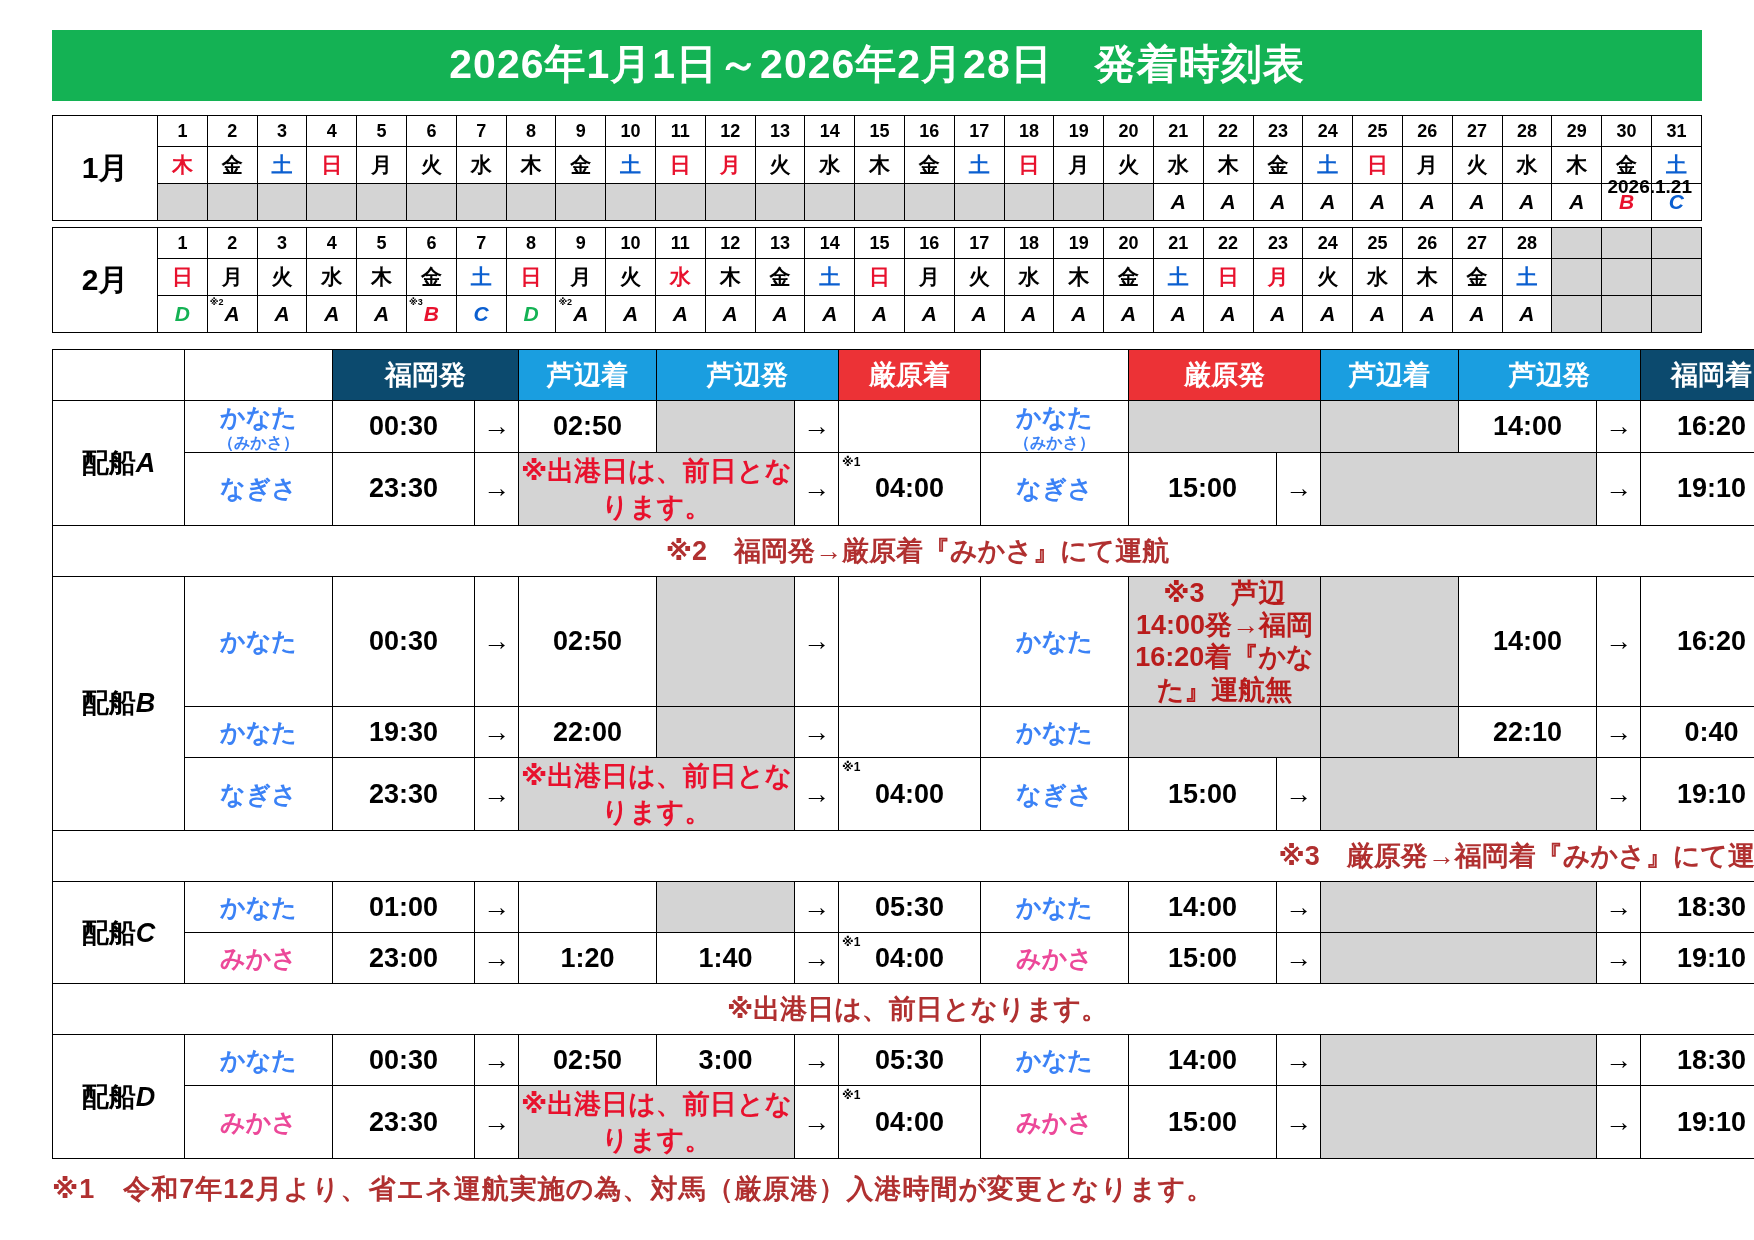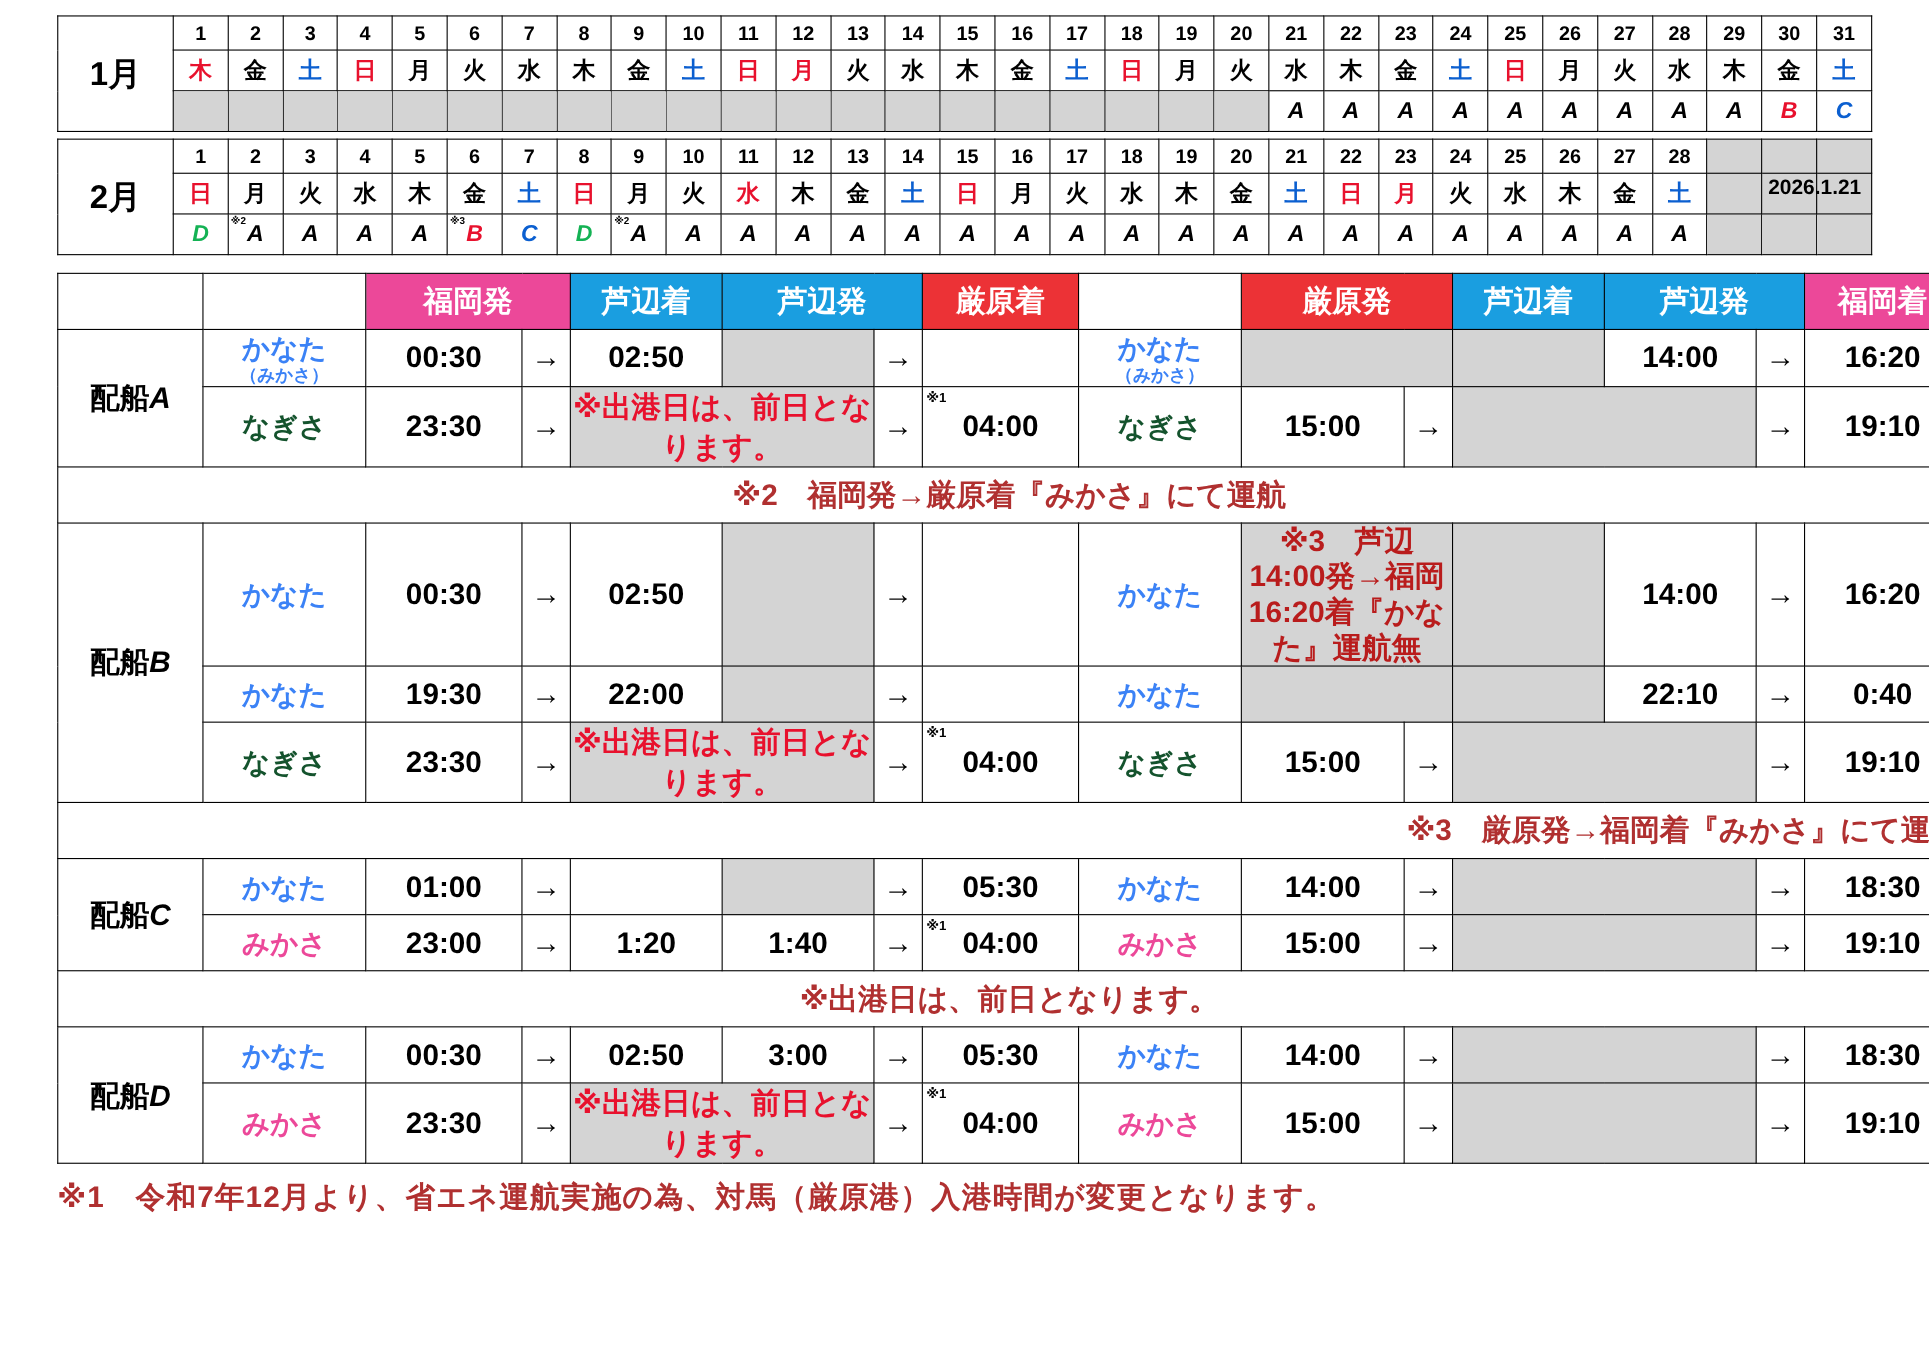--- a/index.html
+++ b/index.html
@@ -60,29 +60,29 @@
   .sym-A{color:#000;}
   .sym-B{color:#e8112d;}
   .sym-C{color:#0b5fd0;}
   .sym-D{color:#14b254;}
 
   
   .ttwrap{margin:16px 52px 0 52px;}
   table.tt{border-collapse:collapse;table-layout:fixed;width:1650px;}
   table.tt td{border:1px solid #000;padding:0;height:50px;font-size:27px;font-weight:bold;text-align:center;vertical-align:middle;}
   .hd{color:#fff;font-size:25px;font-weight:bold;}
-  .hd-green{background:#ec4899;margin-top:44px;}
+  .hd-green{background:#0c4a6e;margin-top:44px;}
   .hd-blue{background:#1a9ee0;}
   .hd-red{background:#ec3236;}
   .hd-plain{background:#fff;}
   .plan{font-size:26px;font-weight:bold;font-style:italic;}
   .plan .lt{font-style:normal;}
   .ship{font-size:25px;font-weight:bold;}
   .ship-kanata{color:#3b82f6;}
-  .ship-nagisa{color:#14532d;}
+  .ship-nagisa{color:#3b82f6;}
   .ship-mikasa{color:#ec4899;}
   .ship small{display:block;font-size:16px;line-height:1.1;}
   .arrow{font-size:24px;font-weight:normal;}
   .note-in{background:#d4d4d4;color:#e8112d;font-size:15px;font-weight:bold;}
   .note-in2{background:#d4d4d4;color:#b91c1c;font-size:13px;font-weight:bold;line-height:1.2;margin-top:12px;}
   .mk{position:relative;}
   .mk .sup{position:absolute;left:3px;top:2px;font-size:12px;font-weight:bold;color:#000;}
   .footrow td{border:none;height:30px;text-align:left;}
   .footnote{color:#b03030;font-size:19px;font-weight:bold;}
   .footnote.center{text-align:center;}
@@ -93,20 +93,21 @@
     font-size:27px;
     font-weight:bold;
     letter-spacing:1px;
   }
 </style>
 </head>
 <body>
 
 <div class="page">
 
+  <div class="titlebar">2026年1月1日～2026年2月28日　発着時刻表</div>
   <div class="datestamp">2026.1.21</div>
 
   <div class="calwrap">
     <table class="cal">
       <tbody id="jan-body">
           <tr>
             <td class="monthcell" rowspan="3">1月</td>
             <td class="num">1</td>
             <td class="num">2</td>
             <td class="num">3</td>

